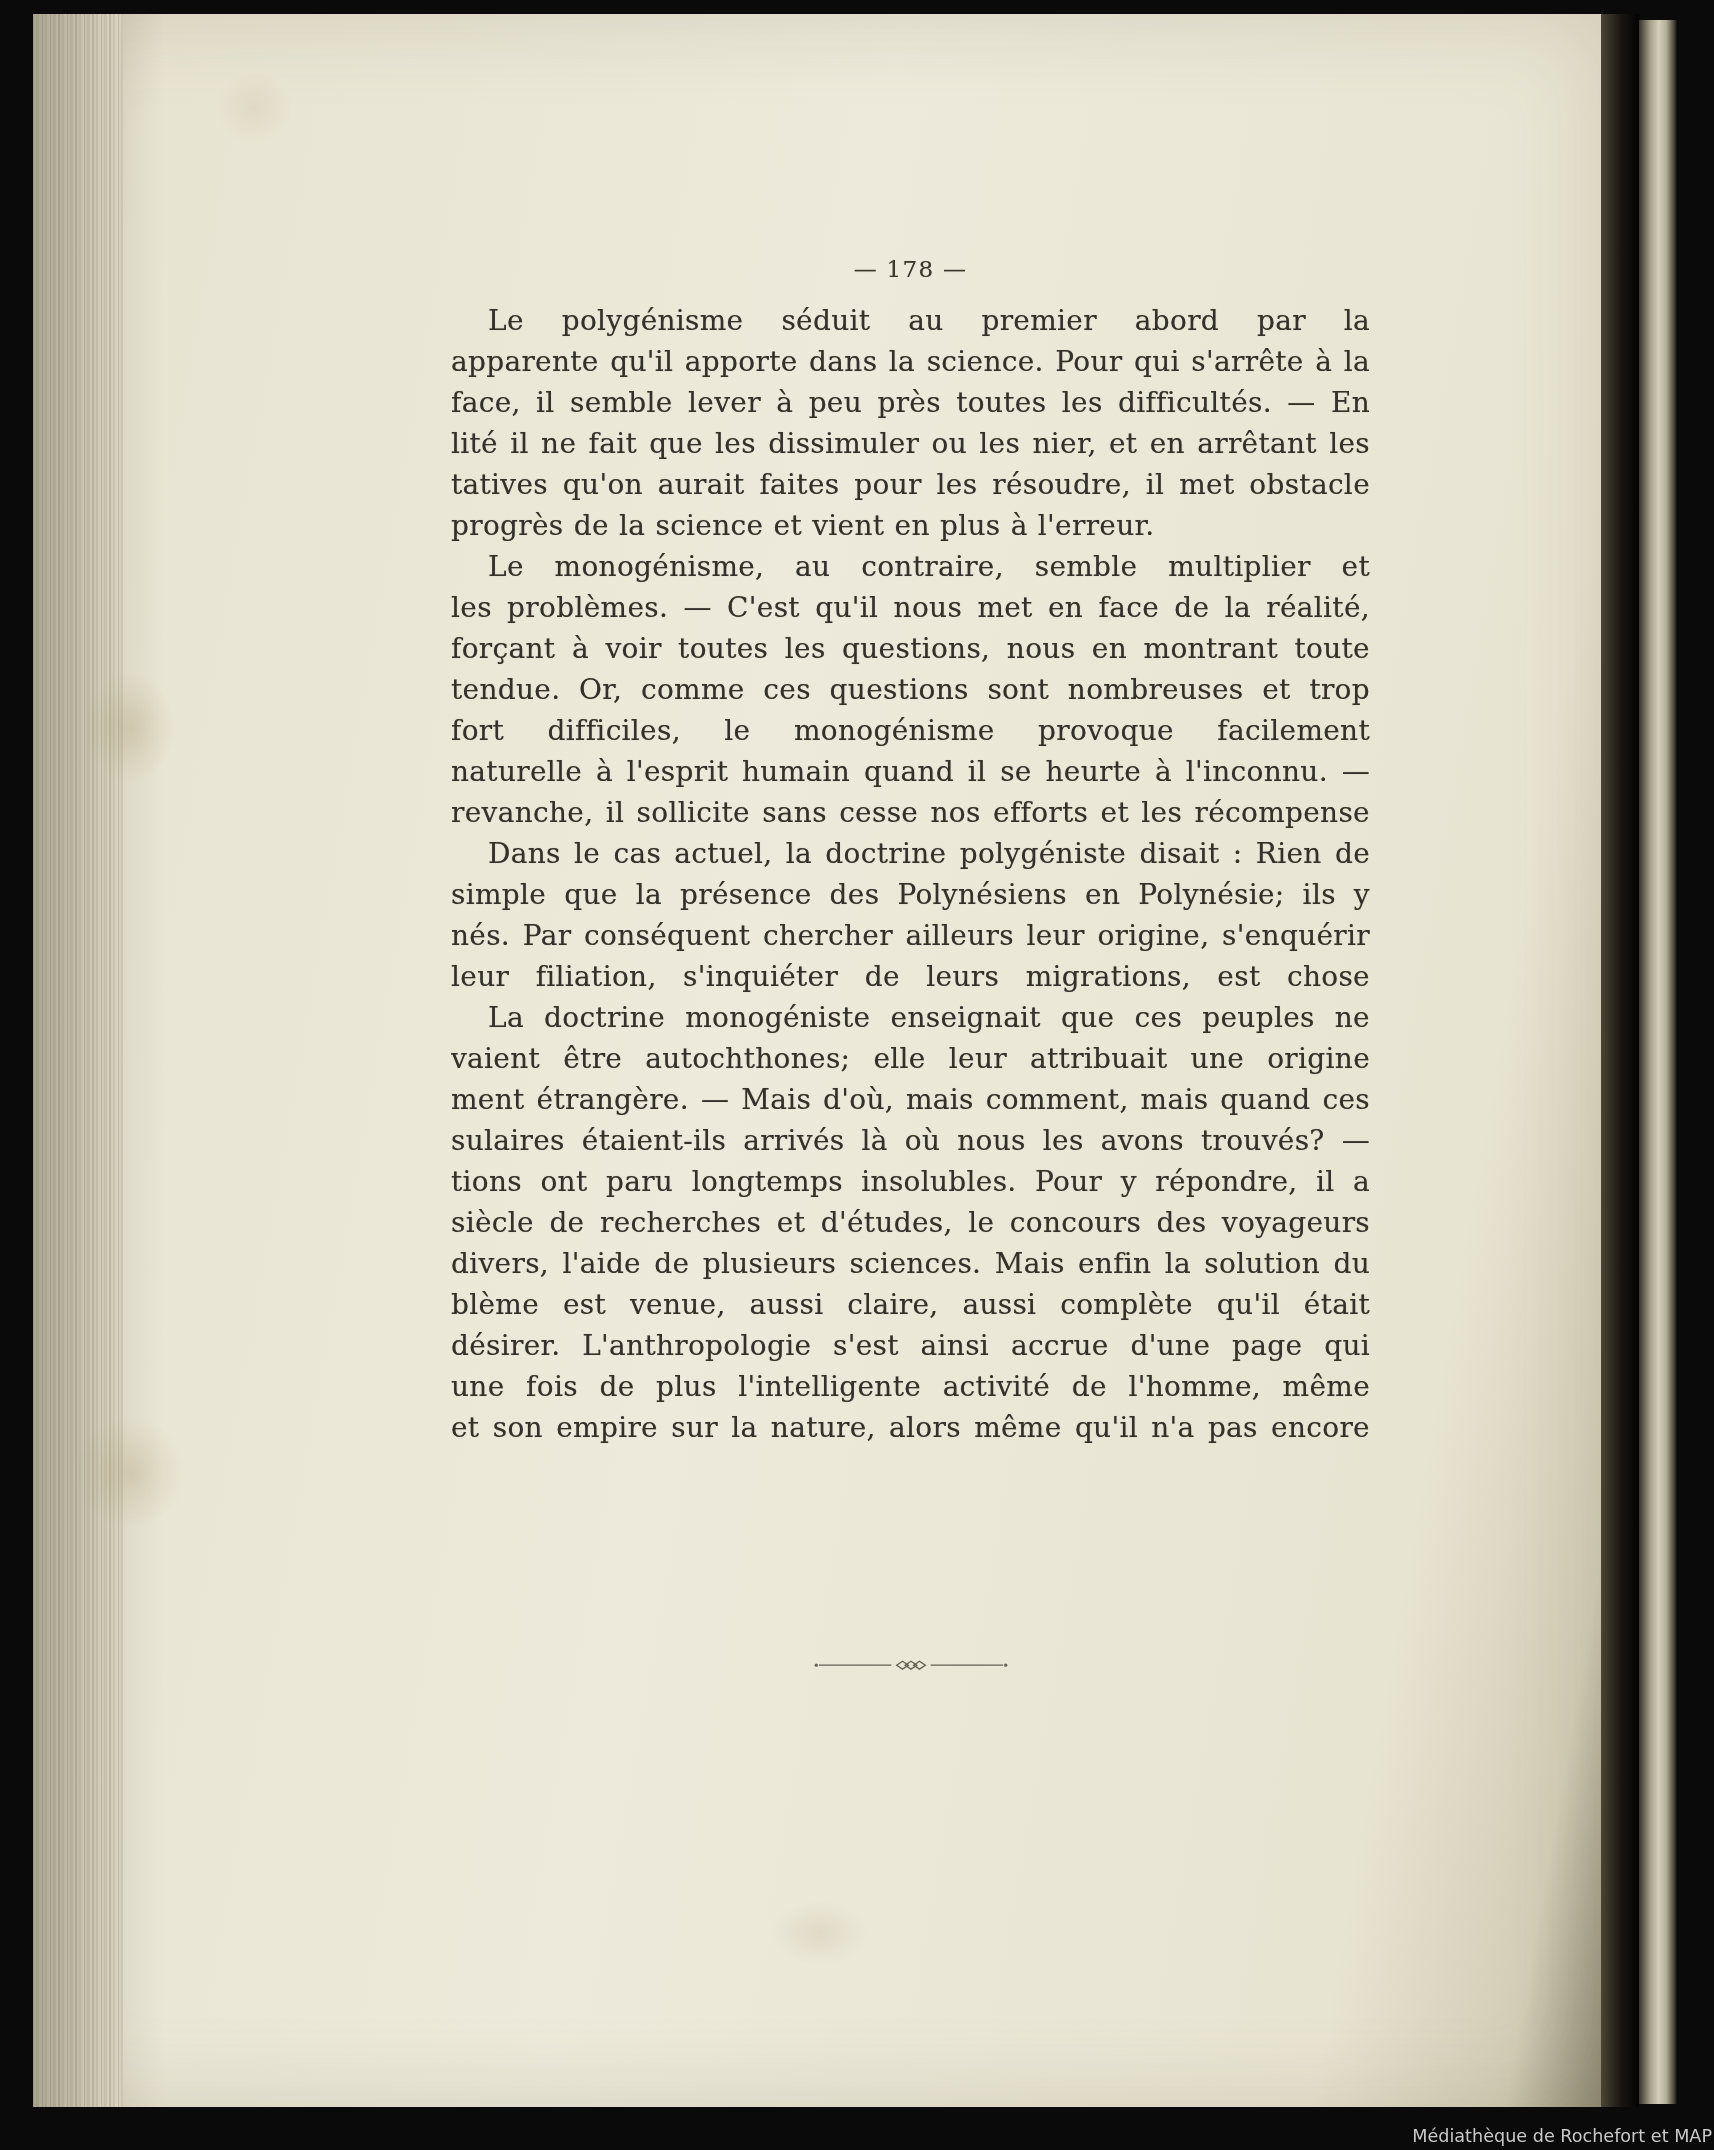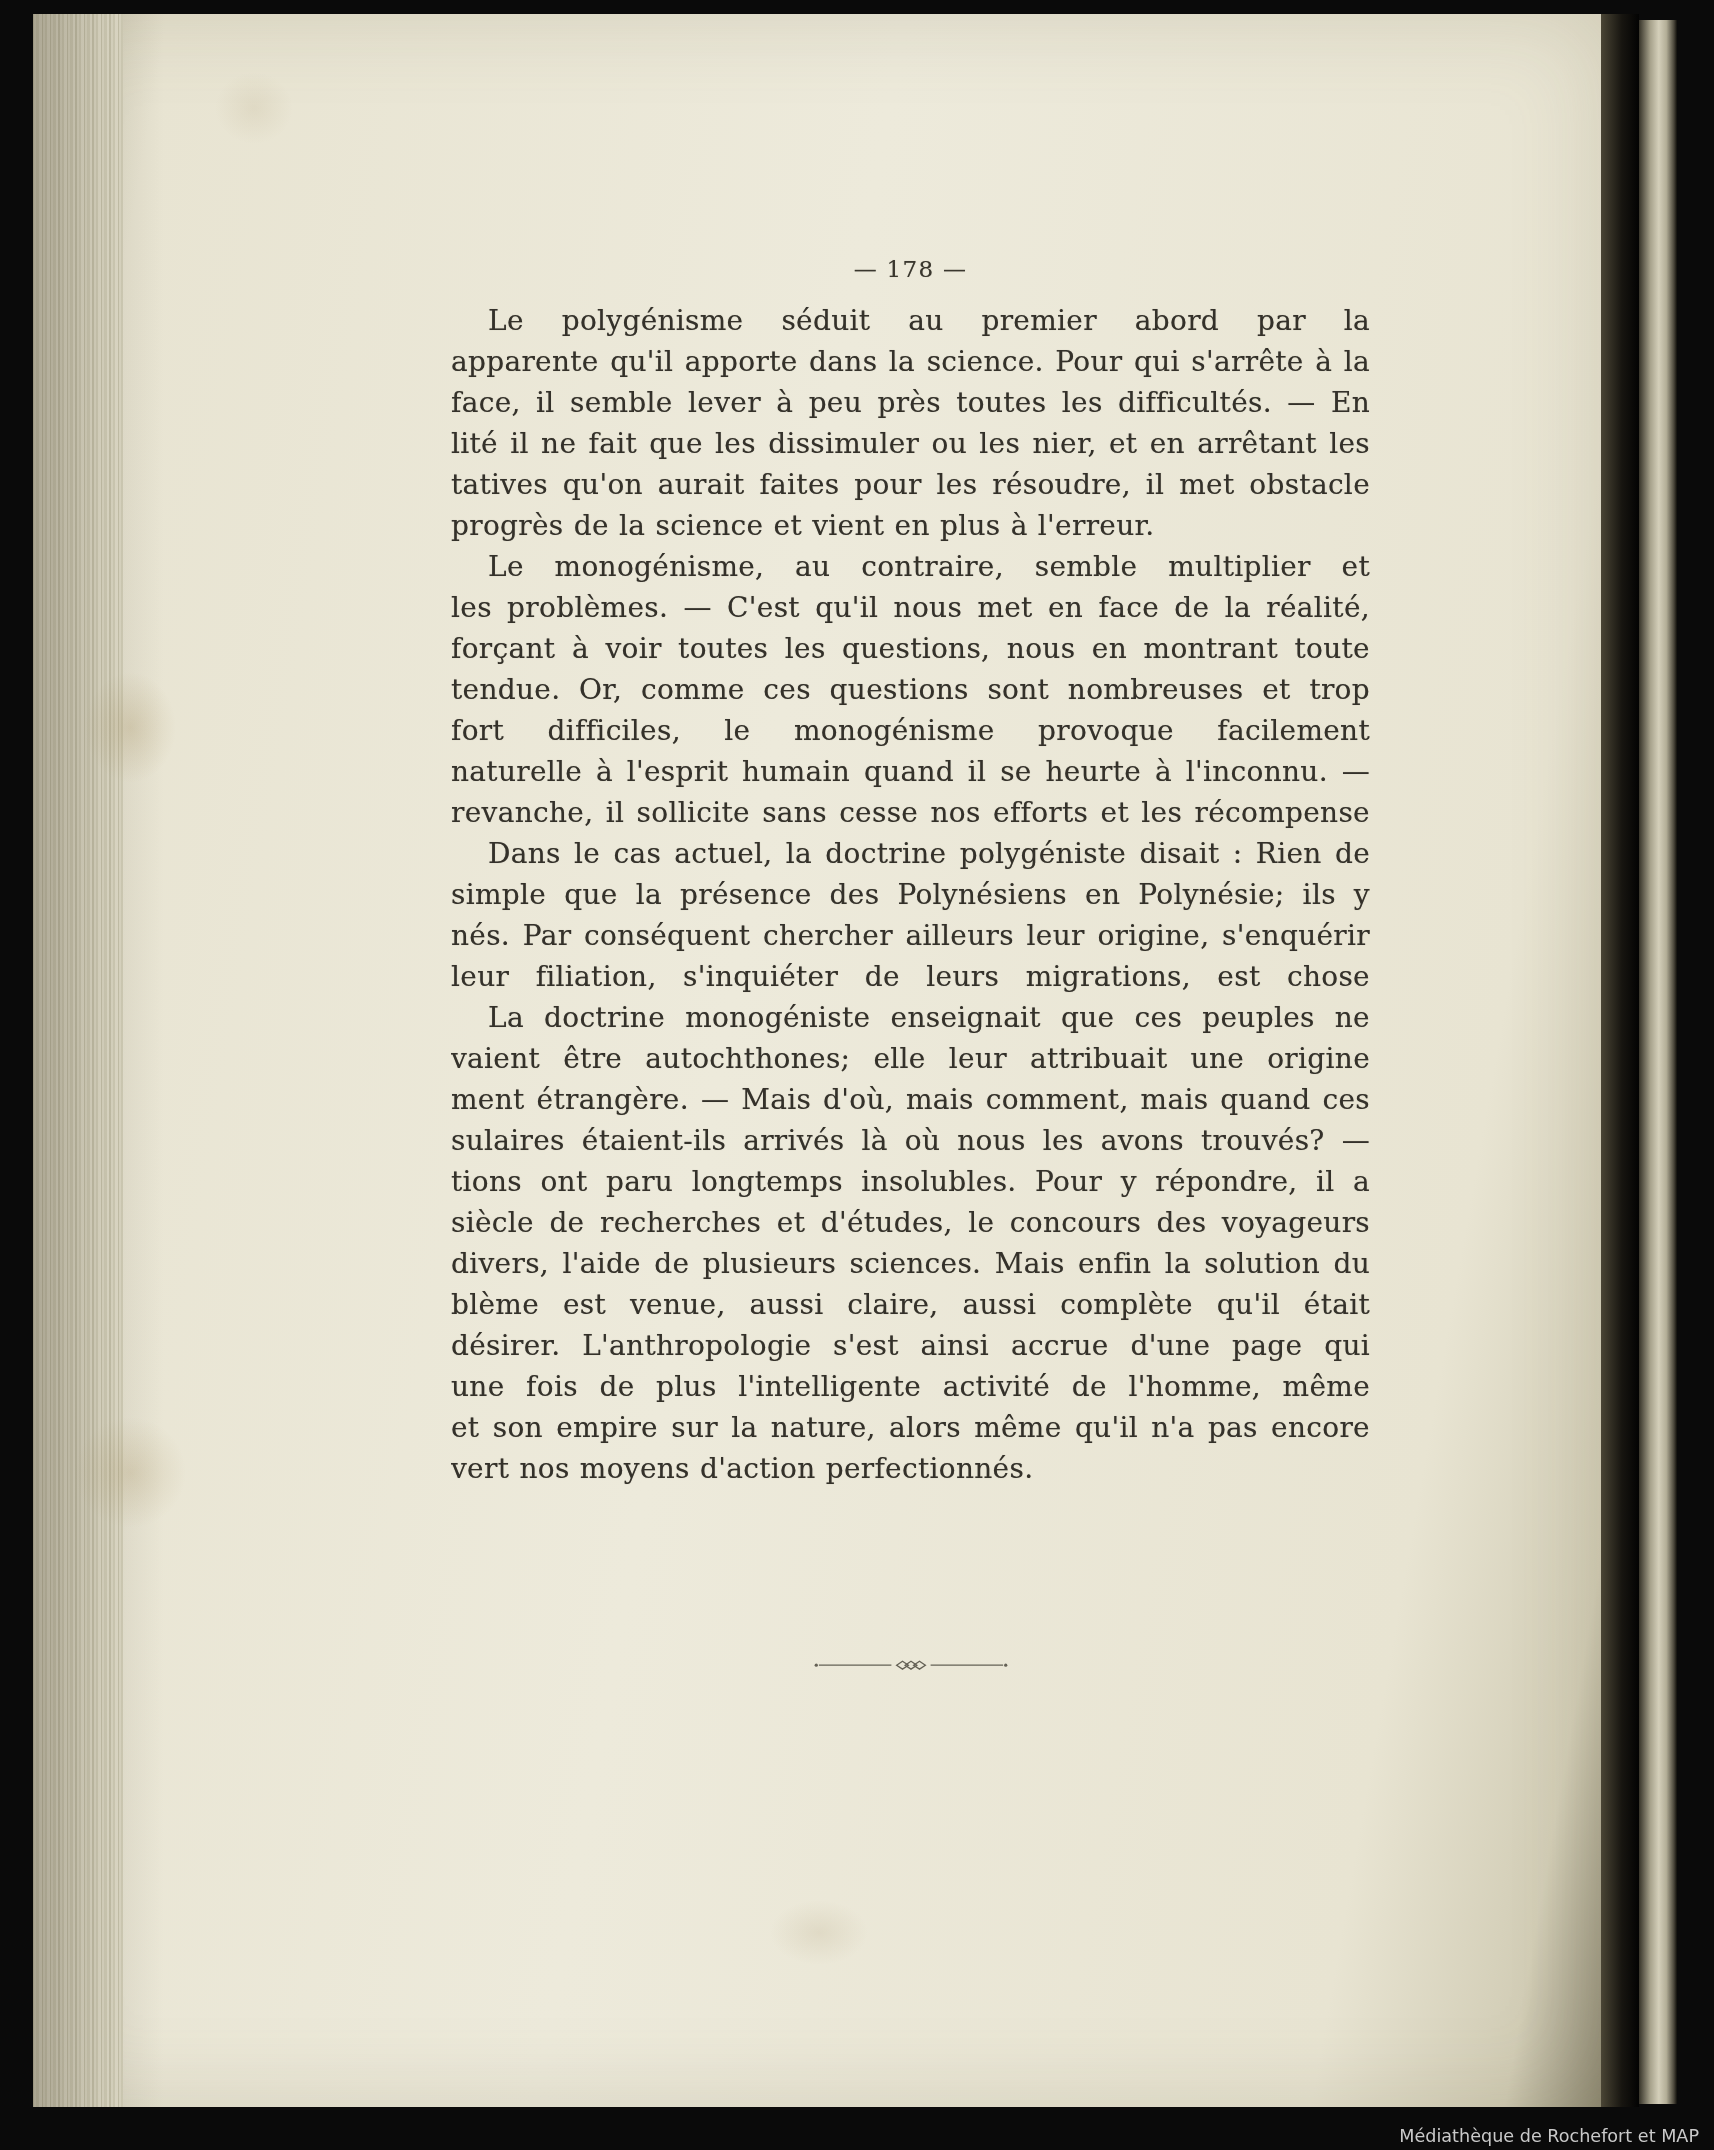--- a/index.html
+++ b/index.html
@@ -121,21 +121,21 @@
     left: 770px; top: 1900px; width: 98px; height: 65px;
     background: radial-gradient(closest-side, rgba(140, 115, 65, 0.12), rgba(140, 115, 65, 0));
   }
   .stain4 {
     left: 215px; top: 72px; width: 78px; height: 72px;
     background: radial-gradient(closest-side, rgba(140, 115, 65, 0.10), rgba(140, 115, 65, 0));
   }
   
   .watermark {
     position: absolute;
-    right: 16px; bottom: 5.2px;
+    right: 3px; bottom: 5.2px;
     font-family: "DejaVu Sans", sans-serif;
     font-size: 17.6px;
     color: #c9c9c9;
   }
 </style>
 </head>
 <body>
 
 <div class="scan">
 
@@ -180,21 +180,20 @@
         <div class="line">vaient être autochthones; elle leur attribuait une origine forcé-</div>
         <div class="line">ment étrangère. — Mais d'où, mais comment, mais quand ces in-</div>
         <div class="line">sulaires étaient-ils arrivés là où nous les avons trouvés? — Ces ques-</div>
         <div class="line">tions ont paru longtemps insolubles. Pour y répondre, il a fallu un</div>
         <div class="line">siècle de recherches et d'études, le concours des voyageurs les plus</div>
         <div class="line">divers, l'aide de plusieurs sciences. Mais enfin la solution du pro-</div>
         <div class="line">blème est venue, aussi claire, aussi complète qu'il était permis de la</div>
         <div class="line">désirer. L'anthropologie s'est ainsi accrue d'une page qui atteste</div>
         <div class="line">une fois de plus l'intelligente activité de l'homme, même sauvage,</div>
         <div class="line">et son empire sur la nature, alors même qu'il n'a pas encore décou-</div>
-        <div class="line last">vert nos moyens d'action perfectionnés.</div>
       </div>
     </div>
 
   <div class="divider">
     <svg width="196" height="14.4" viewBox="0 0 300 22">
       <circle cx="5" cy="11" r="2.5" fill="#4d4a3f"></circle>
       <line x1="9" y1="11" x2="120" y2="11" stroke="#4d4a3f" stroke-width="2"></line>
       <path d="M128 11 l9 -6 9 6 -9 6 z" fill="none" stroke="#4d4a3f" stroke-width="2"></path>
       <path d="M141 11 l9 -6 9 6 -9 6 z" fill="none" stroke="#4d4a3f" stroke-width="2"></path>
       <path d="M154 11 l9 -6 9 6 -9 6 z" fill="none" stroke="#4d4a3f" stroke-width="2"></path>

